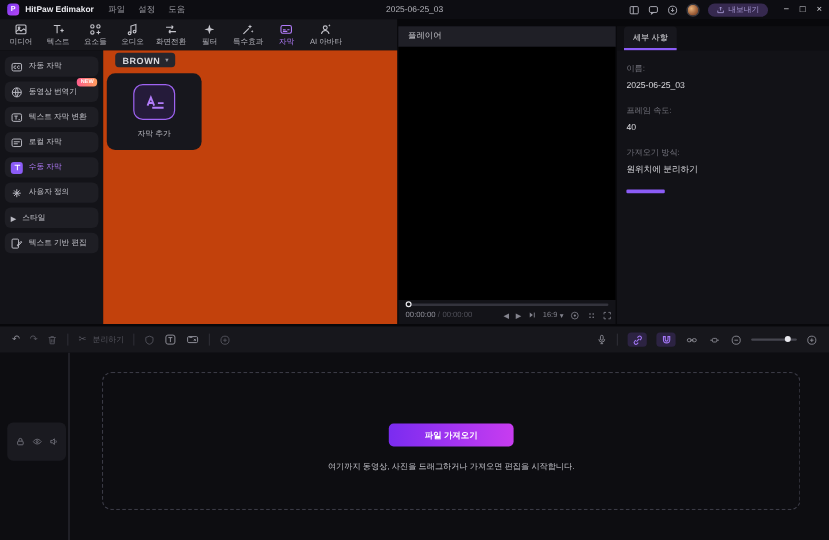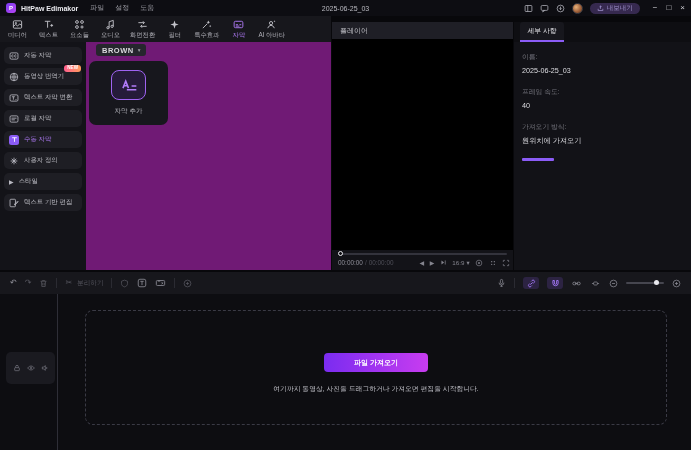--- a/index.html
+++ b/index.html
@@ -41,21 +41,21 @@
   .side-item .sicon { color:#b9b9c2; display:flex; }
   .side-item.active { color:#b27cfa; }
   .side-item.active .iconbox { width:10px; height:10px; border-radius:2.5px; background:#8b5cf6;
     display:flex; align-items:center; justify-content:center; color:#fff; }
   .badge { position:absolute; right:1px; top:-3px; padding:1px 3px; border-radius:3px;
     background:linear-gradient(90deg,var(--new-badge-start,#ff5e8e),var(--new-badge-end,#ff9d5c));
     color:#fff; font-size:4.6px; font-weight:bold; line-height:1; }
   .tri { font-size:6px; color:#b9b9c2; }
 
   
-  .sub-panel { position:absolute; left:86px; top:42px; width:245px; height:228px; background:#701a75;text-align:center; }
+  .sub-panel { position:absolute; left:86px; top:42px; width:245px; height:228px; background:#c2410c;text-align:center; }
   .collection { position:absolute; left:10px; top:2px; height:12px; padding:0 6px; border-radius:3px;
     background:#26262d; display:flex; align-items:center; gap:4px; }
   .collection .cname { font-size:7.5px; font-weight:bold; color:#dadade; letter-spacing:.5px; }
   .collection .caret { font-size:5.5px; color:#9a9aa2; }
   .add-card { position:absolute; left:3px; top:19px; width:79px; height:64px; border-radius:7px; background:#17171d;
     display:flex; flex-direction:column; align-items:center; justify-content:center; gap:7px; }
   .add-ic { width:35px; height:30px; border-radius:8px; border:1.5px solid #9f63f2; background:#251b3a;
     display:flex; align-items:center; justify-content:center; color:#b27cfa; }
   .add-label { font-size:6.5px; color:#b9b9c0; }
 
@@ -382,21 +382,21 @@
   <div class="details">
     <div class="dtab-strip">
       <div class="dtab">세부 사항</div>
     </div>
     <div class="dbody">
       <div class="flabel">이름:</div>
       <div class="fvalue">2025-06-25_03</div>
       <div class="flabel">프레임 속도:</div>
       <div class="fvalue">40</div>
       <div class="flabel">가져오기 방식:</div>
-      <div class="fvalue">원위치에 가져오기</div>
+      <div class="fvalue">원위치에 분리하기</div>
       <div class="purple-bar"></div>
     </div>
   </div>
 
   <div class="tl-bar">
     <span class="glyph">↶</span>
     <span class="glyph dim">↷</span>
     <span class="dim">
         <svg width="9" height="9" viewBox="0 0 24 24" fill="none" stroke="currentColor" stroke-width="2">
           <path d="M4 6h16M9 6V4h6v2M6.5 6l1 14h9l1-14M10 10v7M14 10v7"></path>

